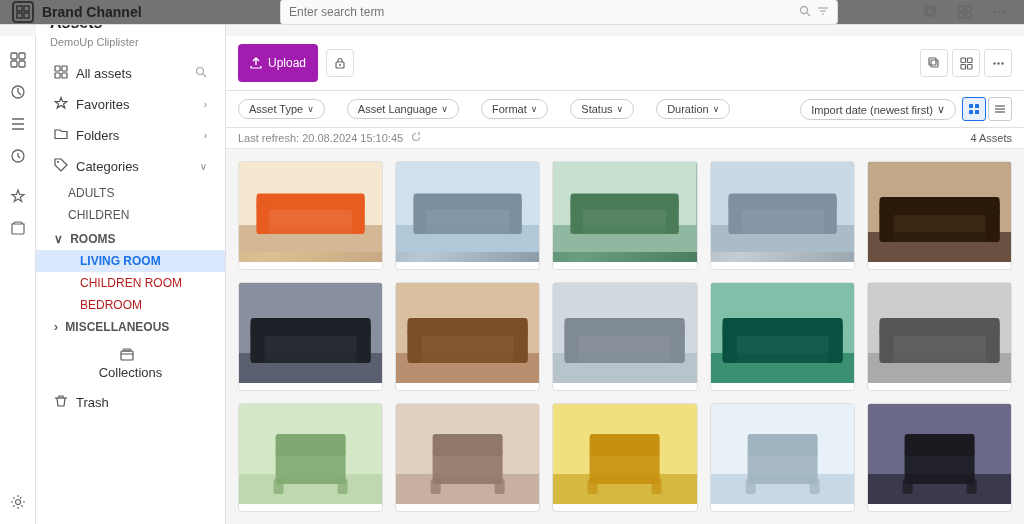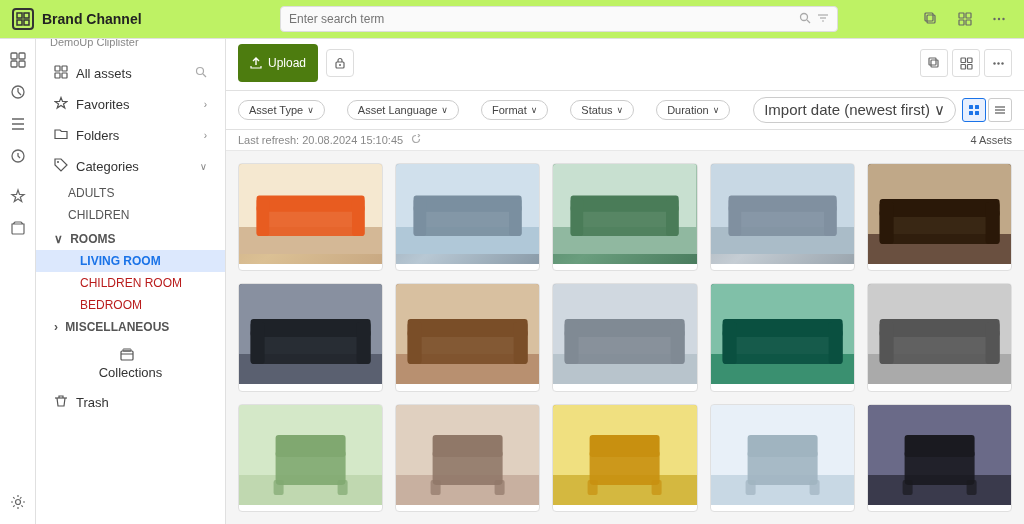--- a/index.html
+++ b/index.html
@@ -75,22 +75,22 @@
       padding: 4px 14px 4px 44px;
       color: #b91c1c;
       cursor: pointer;
     }
     .sidebar-grandchild.active { background: #dce8fd; color: #1a73e8; font-weight: 600; }
 
     
     .top-bar {
       position: absolute;
       top: 0; left: 0; right: 0;
-      height: 39px;
-      background: #bef264;
+      height: 25px;
+      background: #737373;
       border-bottom: 1px solid #e0e0e0;
       display: flex;
       align-items: center;
       padding: 0 12px;
       z-index: 10;
     }
     .top-bar .logo {
       display: flex; align-items: center; gap: 8px;
       font-weight: 700; font-size: 14px; color: #222;
       width: 188px;
@@ -129,21 +129,21 @@
     
     .toolbar {
       background: #fff;
       border-bottom: 1px solid #e0e0e0;
       padding: 8px 12px;
       display: flex;
       align-items: center;
       gap: 8px;
     }
     .upload-btn {
-      background: #4d7c0f;
+      background: #a21caf;
       color: #fff;
       border: none;
       border-radius: 4px;
       padding: 12px 12px;
       font-size: 12px;
       cursor: pointer;
       display: flex; align-items: center; gap: 6px;
       font-weight: 500;
     }
     .lock-icon-btn {
@@ -179,24 +179,24 @@
       background: #fff;
       display: flex; align-items: center; gap: 4px;
       color: #444;
     }
     .filter-btn .chevron { font-size: 9px; }
     .sort-btn {
       margin-left: auto;
       border: 1px solid #ccc;
       border-radius: 14px;
       padding: 3px 10px;
-      font-size: 15px;
+      font-size: 11px;
       cursor: pointer;
       background: #fff;
-      display: flex; align-items: flex-start; gap: 4px;
+      display: flex; align-items: flex-end; gap: 4px;
       color: #444;
     }
     .view-toggle { display: flex; gap: 2px; }
     .view-btn {
       width: 24px; height: 24px;
       display: flex; align-items: center; justify-content: center;
       border: 1px solid #ccc; border-radius: 3px;
       cursor: pointer; color: #666; font-size: 12px;
     }
     .view-btn.active { background: #e8f0fe; border-color: #1a73e8; color: #1a73e8; }

